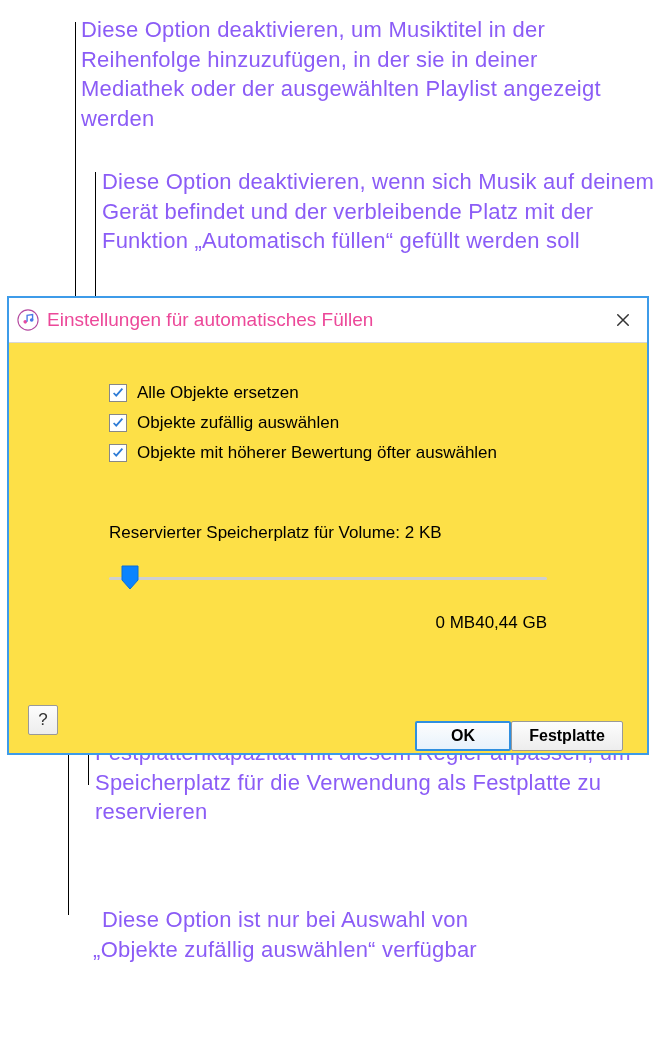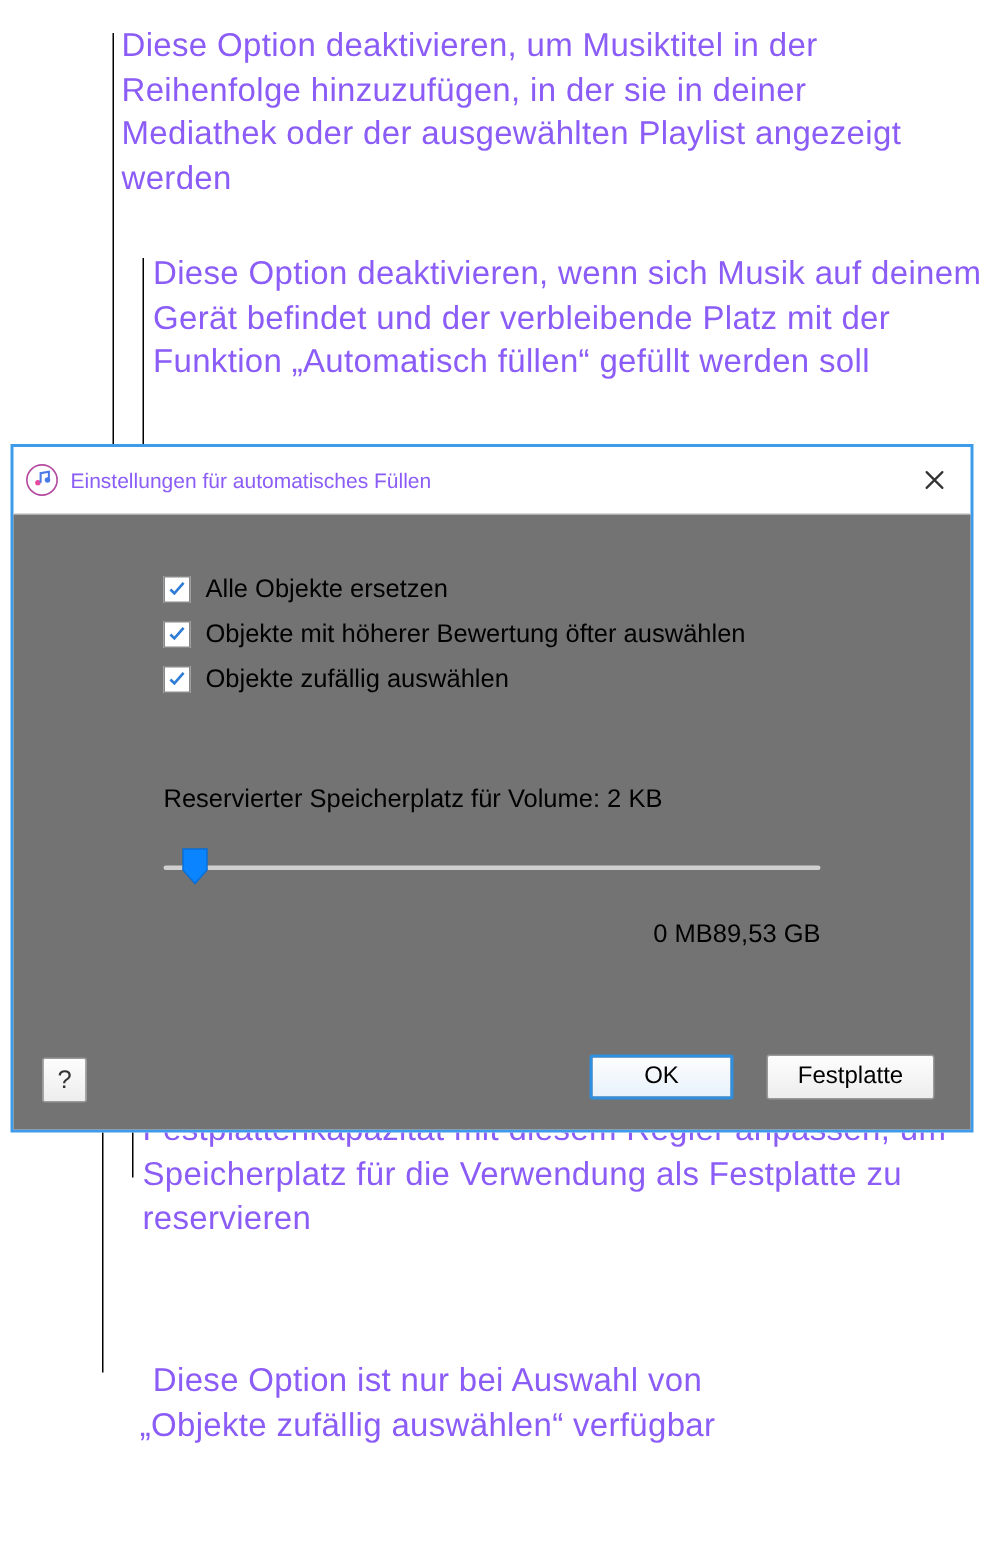--- a/index.html
+++ b/index.html
@@ -47,32 +47,32 @@
     align-items: center;
     padding: 0 10px 0 8px;
     border-bottom: 1px solid #d7d7d7;
     position: relative;
   }
   .app-icon {
     width: 22px; height: 22px;
     margin-right: 8px;
     display: flex; align-items: center; justify-content: center;
   }
-  .title-text { font-size: 14px; color: #8b5cf6; }
+  .title-text { font-size: 19px; color: #ec4899; }
   .close-x {
     position: absolute;
     right: 12px; top: 50%;
     transform: translateY(-50%);
     width: 24px; height: 24px;
     display: flex; align-items: center; justify-content: center;
     cursor: pointer;
   }
 
   .content-area {
-    background: #737373;
+    background: #fde047;
     height: calc(100% - 45px);
     padding: 40px 0 0 0;
     position: relative;
   }
 
   .check-row {
     display: flex;
     align-items: center;
     margin-left: 100px;
     margin-bottom: 10px;
@@ -120,23 +120,24 @@
     display: flex;
     justify-content: flex-end;
     margin: 22px 100px 0 100px;
     font-size: 17px;
     color: #000;
   }
 
   .button-row {
     position: absolute;
     right: 24px;
-    bottom: 20px;
-    display: flex;
-    gap: 22px;
+    bottom: 2px;
+    display: flex;
+    gap: 0;
+    font-weight: bold;
   }
   .btn {
     height: 30px;
     font-size: 16px;
     background: linear-gradient(#fdfdfd,#ededed);
     border: 1px solid #999;
     border-radius: 2px;
     padding: 0 16px;
     cursor: pointer;
     display: flex; align-items: center; justify-content: center;
@@ -210,46 +211,46 @@
       </span>
       <span>Alle Objekte ersetzen</span>
     </div>
 
     <div class="check-row">
       <span class="checkbox">
         <svg viewBox="0 0 16 16">
             <path d="M3 8l3 3 7-8" fill="none" stroke="#2e7cd6" stroke-width="2"></path>
           </svg>
       </span>
-      <span>Objekte mit höherer Bewertung öfter auswählen</span>
+      <span>Objekte zufällig auswählen</span>
     </div>
 
     <div class="check-row">
       <span class="checkbox">
         <svg viewBox="0 0 16 16">
             <path d="M3 8l3 3 7-8" fill="none" stroke="#2e7cd6" stroke-width="2"></path>
           </svg>
       </span>
-      <span>Objekte zufällig auswählen</span>
+      <span>Objekte mit höherer Bewertung öfter auswählen</span>
     </div>
 
     <div class="res-label">Reservierter Speicherplatz für Volume: 2 KB</div>
 
     <div class="slider-wrap">
       <div class="slider-track"></div>
       <div class="slider-thumb">
         <svg viewBox="0 0 18 26" width="18" height="26">
           <path d="M1 1h16v14l-8 9-8-9z" fill="#0a84ff" stroke="#0a6fd6" stroke-width="1"></path>
         </svg>
       </div>
     </div>
 
     <div class="slider-limits">
       <span>0 MB</span>
-      <span>89,53 GB</span>
+      <span>40,44 GB</span>
     </div>
 
     <div class="help-btn">?</div>
 
     <div class="button-row">
       <div class="btn btn-primary">OK</div>
       <div class="btn btn-secondary">Festplatte</div>
     </div>
 
   </div>

